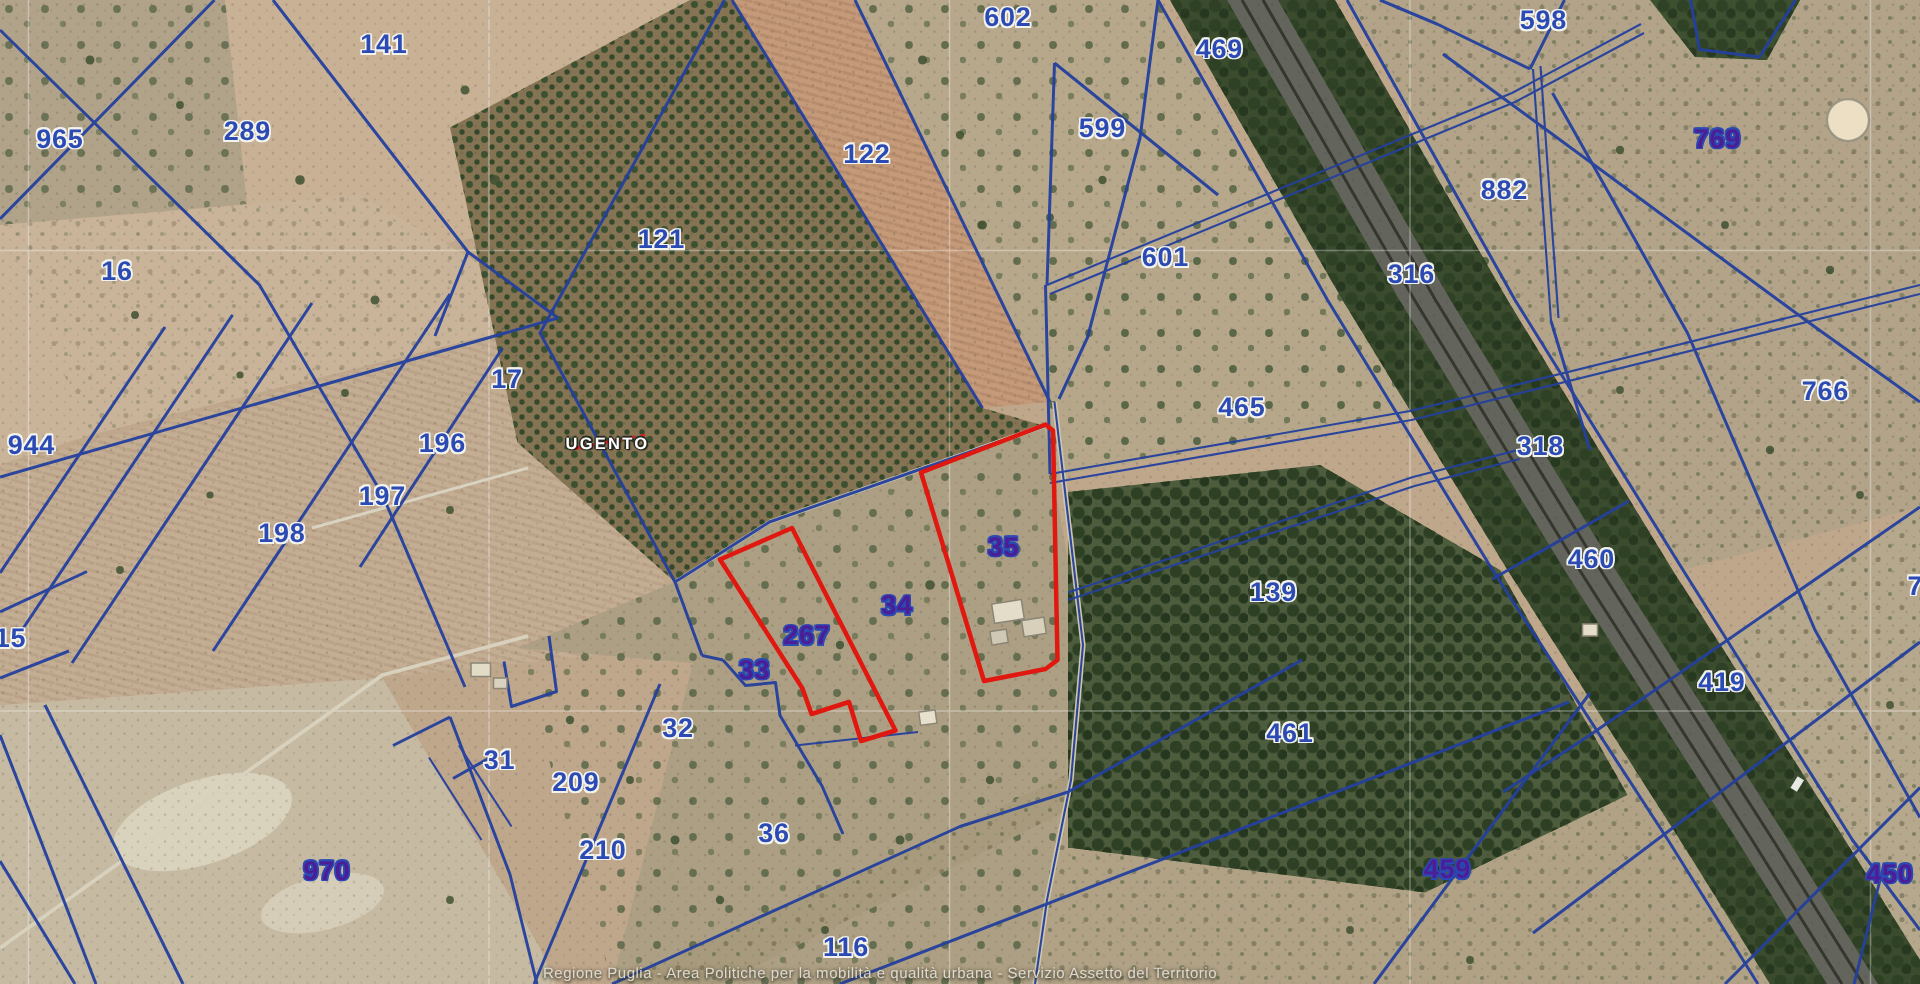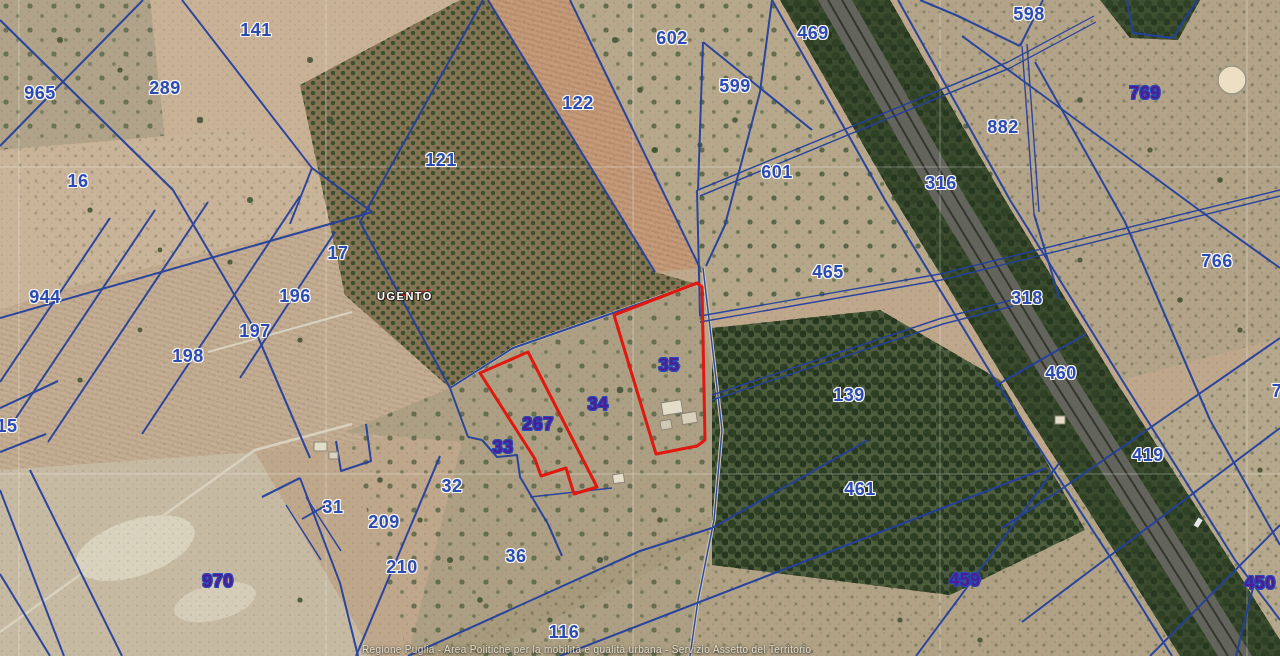--- a/index.html
+++ b/index.html
@@ -247,39 +247,39 @@
       <rect x="1196" y="518" width="5" height="9" fill="#e8e8e4" transform="rotate(32 1198 522)"></rect>
     </g>
   </svg>
 
   <div class="labels">
       <span class="plabel blue" style="left: 228px; top: 30px; margin-left: 28px;">141</span>
       <span class="plabel blue" style="left: 40px; top: 93px;">965</span>
       <span class="plabel blue" style="left: 165px; top: 88px;">289</span>
       <span class="plabel blue" style="left: 78px; top: 181px;">16</span>
       <span class="plabel blue" style="left: 338px; top: 253px;">17</span>
-      <span class="plabel blue" style="left: 21px; top: 297px; margin-left: 24px;">944</span>
+      <span class="plabel blue" style="left: 21px; top: 297px;">944</span>
       <span class="plabel blue" style="left: 295px; top: 296px;">196</span>
       <span class="plabel blue" style="left: 255px; top: 331px;">197</span>
       <span class="plabel blue" style="left: 188px; top: 356px;">198</span>
       <span class="plabel blue" style="left: 7px; top: 426px;">15</span>
       <span class="plabel outline" style="left: 218px; top: 581px;">970</span>
       <span class="plabel blue" style="left: 333px; top: 507px;">31</span>
       <span class="plabel blue" style="left: 452px; top: 486px;">32</span>
       <span class="plabel blue" style="left: 384px; top: 522px;">209</span>
       <span class="plabel blue" style="left: 402px; top: 567px;">210</span>
       <span class="plabel outline" style="left: 503px; top: 447px; text-align: right;">33</span>
       <span class="plabel outline" style="left: 538px; top: 424px;">267</span>
       <span class="plabel outline" style="left: 598px; top: 404px;">34</span>
       <span class="plabel outline" style="left: 669px; top: 365px;">35</span>
       <span class="plabel blue" style="left: 516px; top: 556px;">36</span>
       <span class="plabel blue" style="left: 564px; top: 632px;">116</span>
       <span class="plabel blue" style="left: 441px; top: 160px;">121</span>
       <span class="plabel blue" style="left: 578px; top: 103px;">122</span>
-      <span class="plabel blue" style="left: 656px; top: 38px; padding-left: 32px;">602</span>
+      <span class="plabel blue" style="left: 656px; top: 12px; padding-left: 32px;">602</span>
       <span class="plabel blue" style="left: 813px; top: 33px;">469</span>
       <span class="plabel blue" style="left: 735px; top: 86px;">599</span>
       <span class="plabel blue" style="left: 777px; top: 172px;">601</span>
       <span class="plabel blue" style="left: 941px; top: 183px;">316</span>
       <span class="plabel blue" style="left: 1029px; top: 14px;">598</span>
       <span class="plabel blue" style="left: 1003px; top: 127px;">882</span>
       <span class="plabel outline" style="left: 1145px; top: 93px;">769</span>
       <span class="plabel blue" style="left: 828px; top: 272px;">465</span>
       <span class="plabel blue" style="left: 1027px; top: 298px; text-align: right;">318</span>
       <span class="plabel blue" style="left: 1217px; top: 261px;">766</span>

